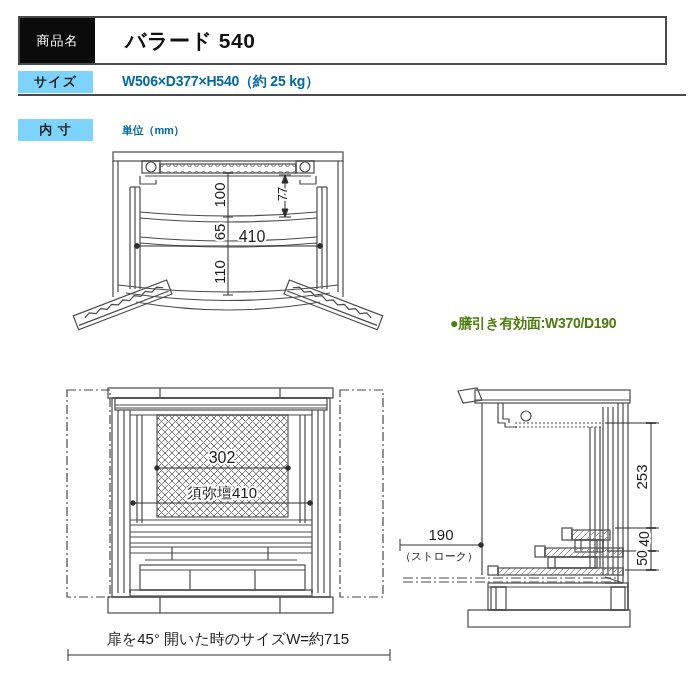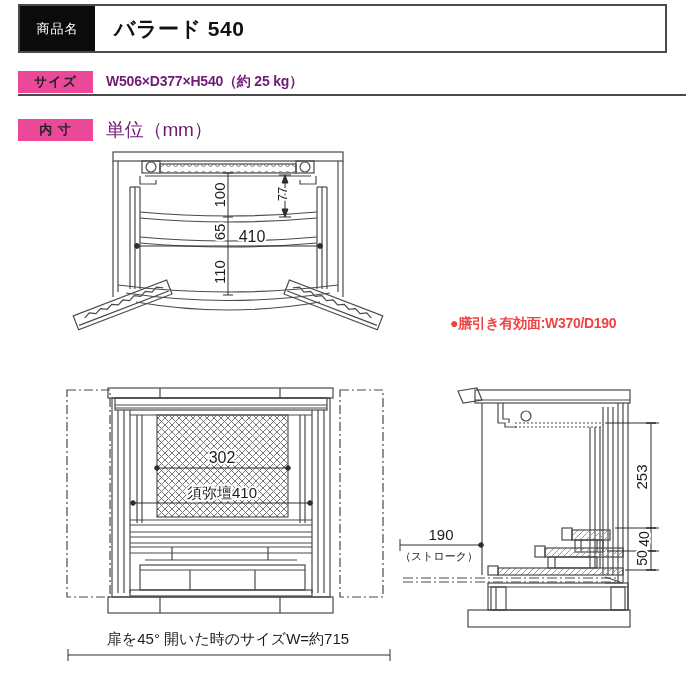--- a/index.html
+++ b/index.html
@@ -3,48 +3,48 @@
 <meta charset="utf-8">
 <style>
   html,body{margin:0;padding:0;}
   body{
     width:700px;height:700px;position:relative;background:#ffffff;
     font-family:"Liberation Sans","DejaVu Sans",sans-serif;color:#1a1a1a;
     overflow:hidden;
   }
   .abs{position:absolute;}
   
-  .hdr-box{left:18px;top:4px;width:645px;height:45px;border:2px solid #4a4a4a;background:#fff;display:flex;align-items:stretch;}
+  .hdr-box{left:18px;top:16px;width:645px;height:45px;border:2px solid #4a4a4a;background:#fff;display:flex;align-items:stretch;}
   .hdr-label{width:75px;background:#0b0b0b;color:#fff;display:flex;align-items:center;justify-content:center;font-size:13px;letter-spacing:1px;}
-  .hdr-name{display:flex;align-items:center;padding-left:19px;font-size:21px;font-weight:700;letter-spacing:0.5px;color:#111;}
+  .hdr-name{display:flex;align-items:center;padding-left:30px;font-size:21px;font-weight:700;letter-spacing:0.5px;color:#111;}
   .spec-row{left:18px;height:22px;display:flex;align-items:stretch;}
-  .spec-label{width:75px;background:#ec4899;color:#222;display:flex;align-items:center;justify-content:center;font-size:13px;font-weight:700;letter-spacing:1px;}
-  .spec-value{display:flex;align-items:center;padding-left:13px;font-size:14px;font-weight:700;color:#701a75;letter-spacing:-0.2px;}
+  .spec-label{width:75px;background:#7dd3fc;color:#222;display:flex;align-items:center;justify-content:center;font-size:13px;font-weight:700;letter-spacing:1px;}
+  .spec-value{display:flex;align-items:center;padding-left:29px;font-size:14px;font-weight:700;color:#0369a1;letter-spacing:-0.2px;}
   .sep{left:18px;width:668px;height:2px;background:#4a4a4a;}
   
-  .notes{left:450px;top:311px;width:240px;font-size:14px;font-weight:700;color:#ef4444;line-height:25px;letter-spacing:-0.3px;}
+  .notes{left:450px;top:311px;width:240px;font-size:14px;font-weight:700;color:#4d7c0f;line-height:25px;letter-spacing:-0.3px;}
   svg text{font-family:"Liberation Sans","DejaVu Sans",sans-serif;}
 </style>
 </head>
 <body>
 
 <div class="abs hdr-box">
   <div class="hdr-label">商品名</div>
   <div class="hdr-name">バラード 540</div>
 </div>
 
 <div class="abs spec-row" style="top:71px;">
   <div class="spec-label">サイズ</div>
   <div class="spec-value">W506×D377×H540（約 25 kg）</div>
 </div>
 <div class="abs sep" style="top:94px;"></div>
 
 <div class="abs spec-row" style="top:99px;margin-top:20px;">
   <div class="spec-label">内 寸</div>
-  <div class="spec-value" style="font-weight:400;font-size:19px;">単位（mm）</div>
+  <div class="spec-value" style="font-weight:700;font-size:11px;">単位（mm）</div>
 </div>
 
 <div class="abs notes">
   <div>●膳引き有効面:W370/D190</div>
 </div>
 
 <svg class="abs" style="left:60px;top:142px;" width="350" height="212" viewBox="0 0 350 212">
   <defs>
     <pattern id="scallop" width="7" height="9" patternUnits="userSpaceOnUse">
       <circle cx="3.5" cy="4.5" r="2" fill="none" stroke="#666" stroke-width="0.8"></circle>

